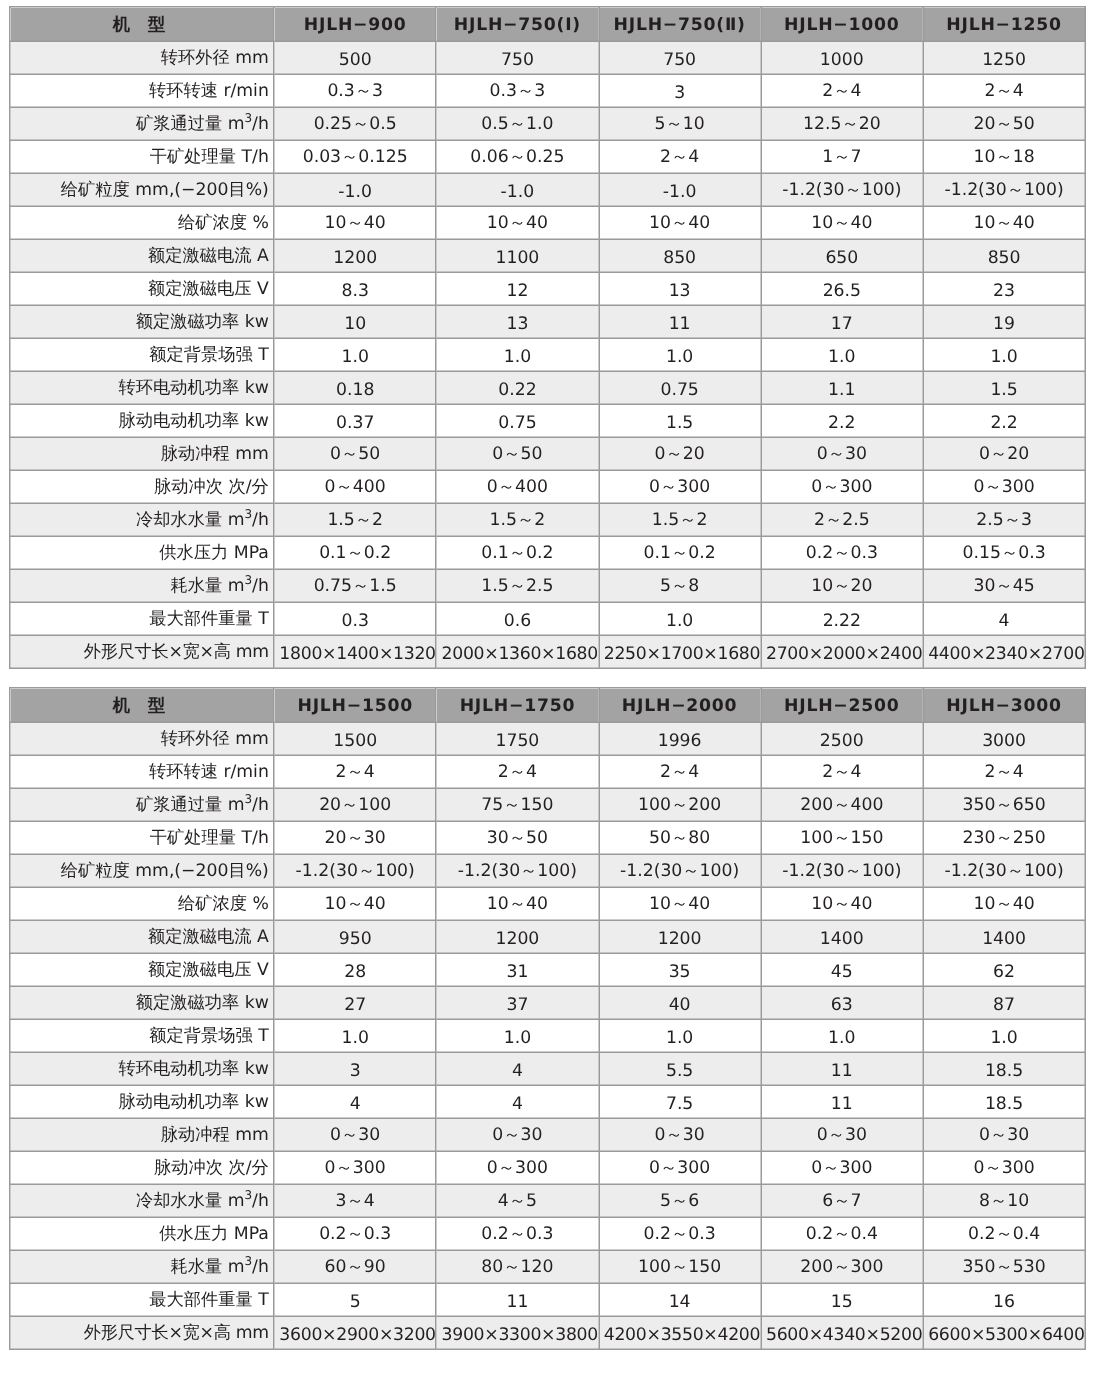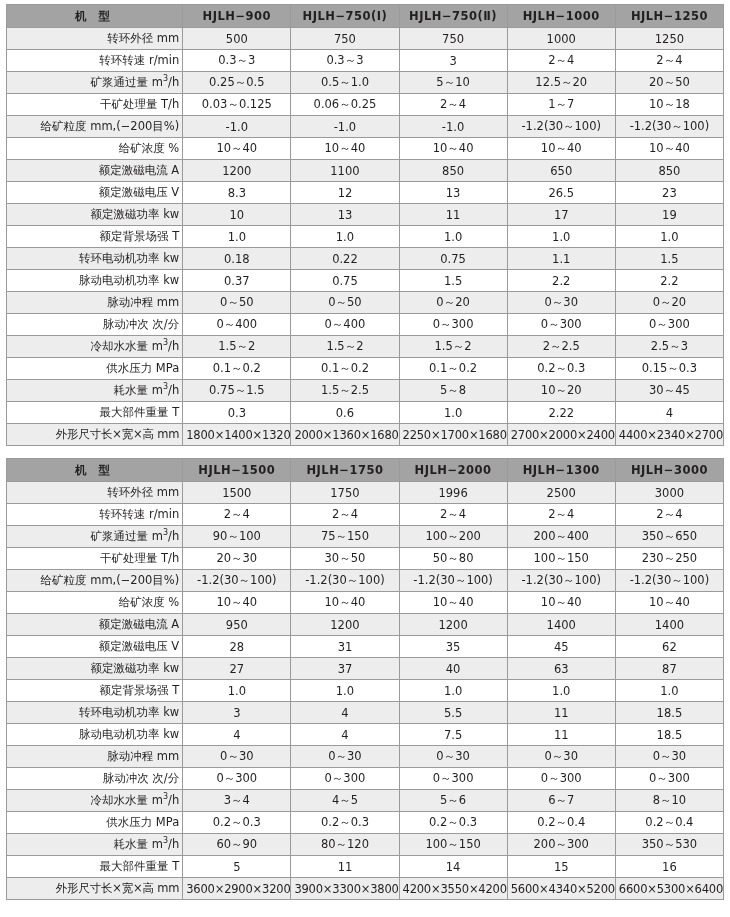--- a/index.html
+++ b/index.html
@@ -259,21 +259,21 @@
           <col class="colw-data">
           <col class="colw-data">
           <col class="colw-data">
         </colgroup>
         <thead>
           <tr>
             <th class="model-head">机 型</th>
             <th>HJLH−1500</th>
             <th>HJLH−1750</th>
             <th>HJLH−2000</th>
-            <th>HJLH−1300</th>
+            <th>HJLH−2500</th>
             <th>HJLH−3000</th>
           </tr>
         </thead>
         <tbody>
           <tr class="shaded">
             <td class="label">转环外径 mm</td>
             <td class="val">1500</td>
             <td class="val">1750</td>
             <td class="val">1996</td>
             <td class="val">2500</td>
@@ -282,21 +282,21 @@
           <tr class="plain">
             <td class="label">转环转速 r/min</td>
             <td class="val">2～4</td>
             <td class="val">2～4</td>
             <td class="val">2～4</td>
             <td class="val">2～4</td>
             <td class="val">2～4</td>
           </tr>
           <tr class="shaded">
             <td class="label">矿浆通过量 m<sup>3</sup>/h</td>
-            <td class="val">90～100</td>
+            <td class="val">20～100</td>
             <td class="val">75～150</td>
             <td class="val">100～200</td>
             <td class="val">200～400</td>
             <td class="val">350～650</td>
           </tr>
           <tr class="plain">
             <td class="label">干矿处理量 T/h</td>
             <td class="val">20～30</td>
             <td class="val">30～50</td>
             <td class="val">50～80</td>

